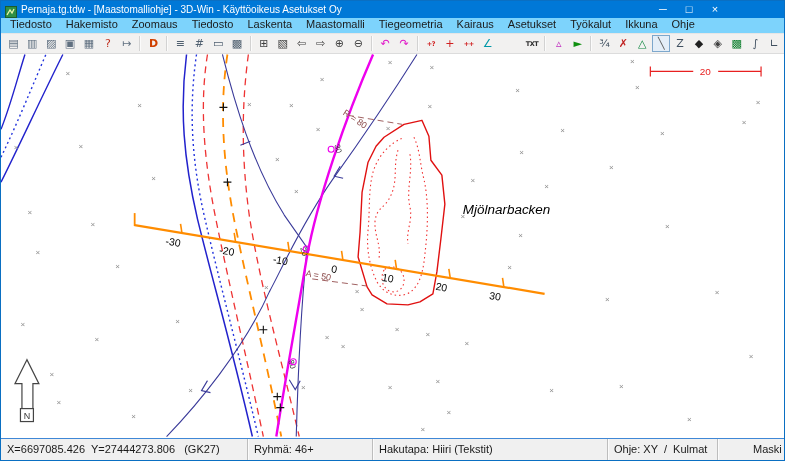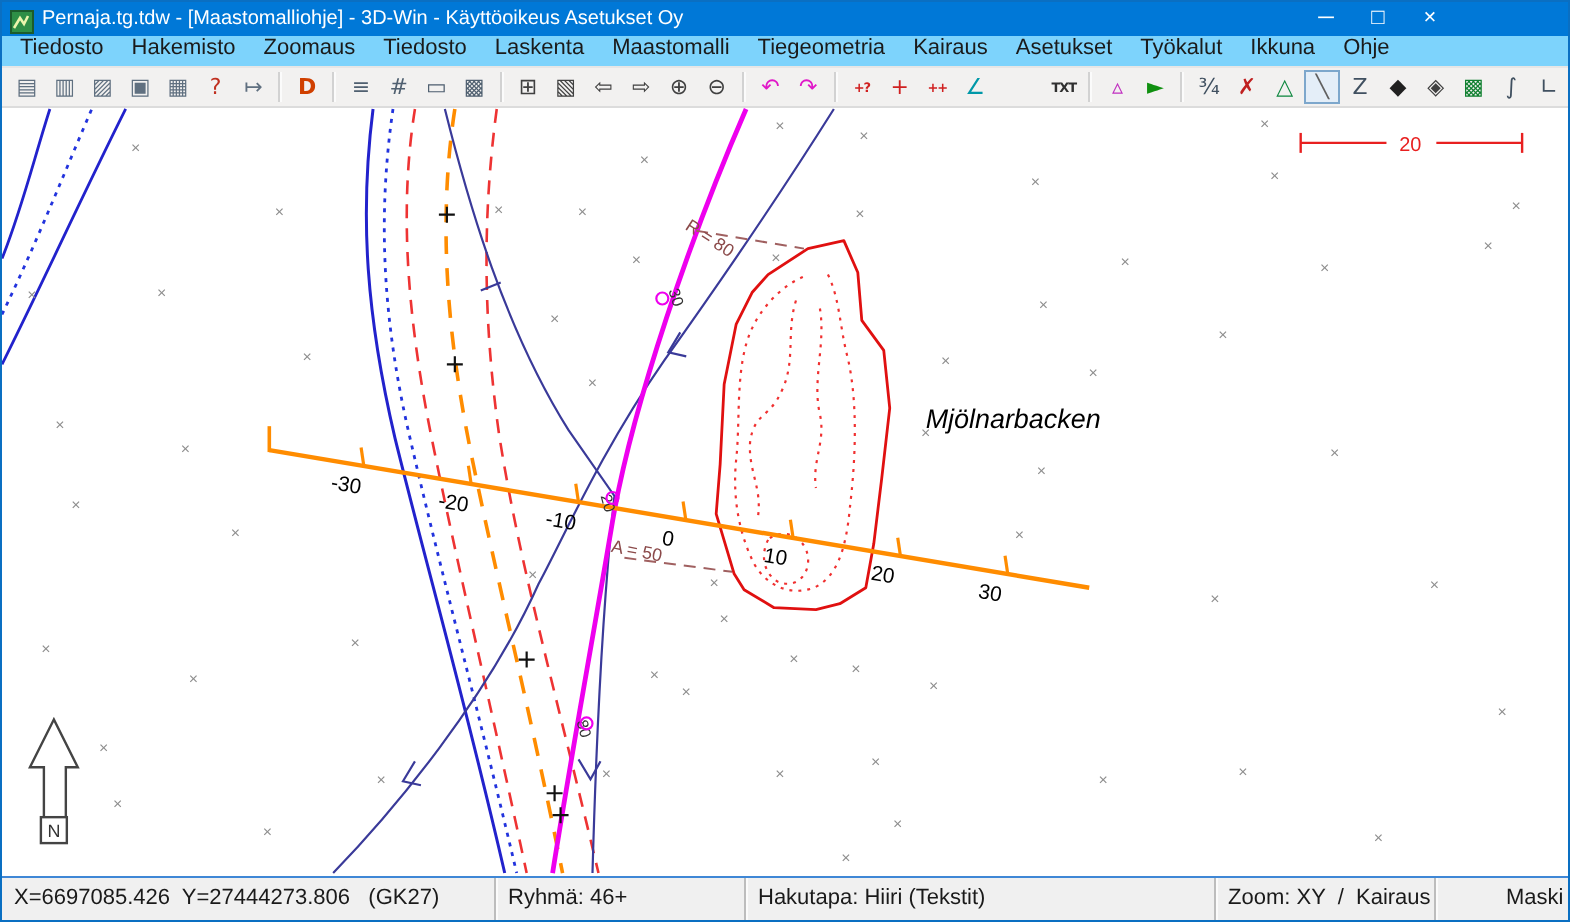--- a/index.html
+++ b/index.html
@@ -266,17 +266,17 @@
           <circle cx="306" cy="195" r="3" class="tancircle"></circle>
           <circle cx="293" cy="308" r="3" class="tancircle"></circle>
         </g>
     </svg>
   </div>
 
   <div class="statusbar">
     <div class="sb-cell" style="width:247px">X=6697085.426  Y=27444273.806   (GK27)</div>
     <div class="sb-cell" style="width:125px">Ryhmä: 46+</div>
     <div class="sb-cell" style="width:235px">Hakutapa: Hiiri (Tekstit)</div>
-    <div class="sb-cell" style="width:110px">Zoom: XY  /  Kairaus</div>
+    <div class="sb-cell" style="width:110px">Ohje: XY  /  Kulmat</div>
     <div class="sb-cell">Maski ei kä</div>
   </div>
 
 </div>
 
 </body></html>

